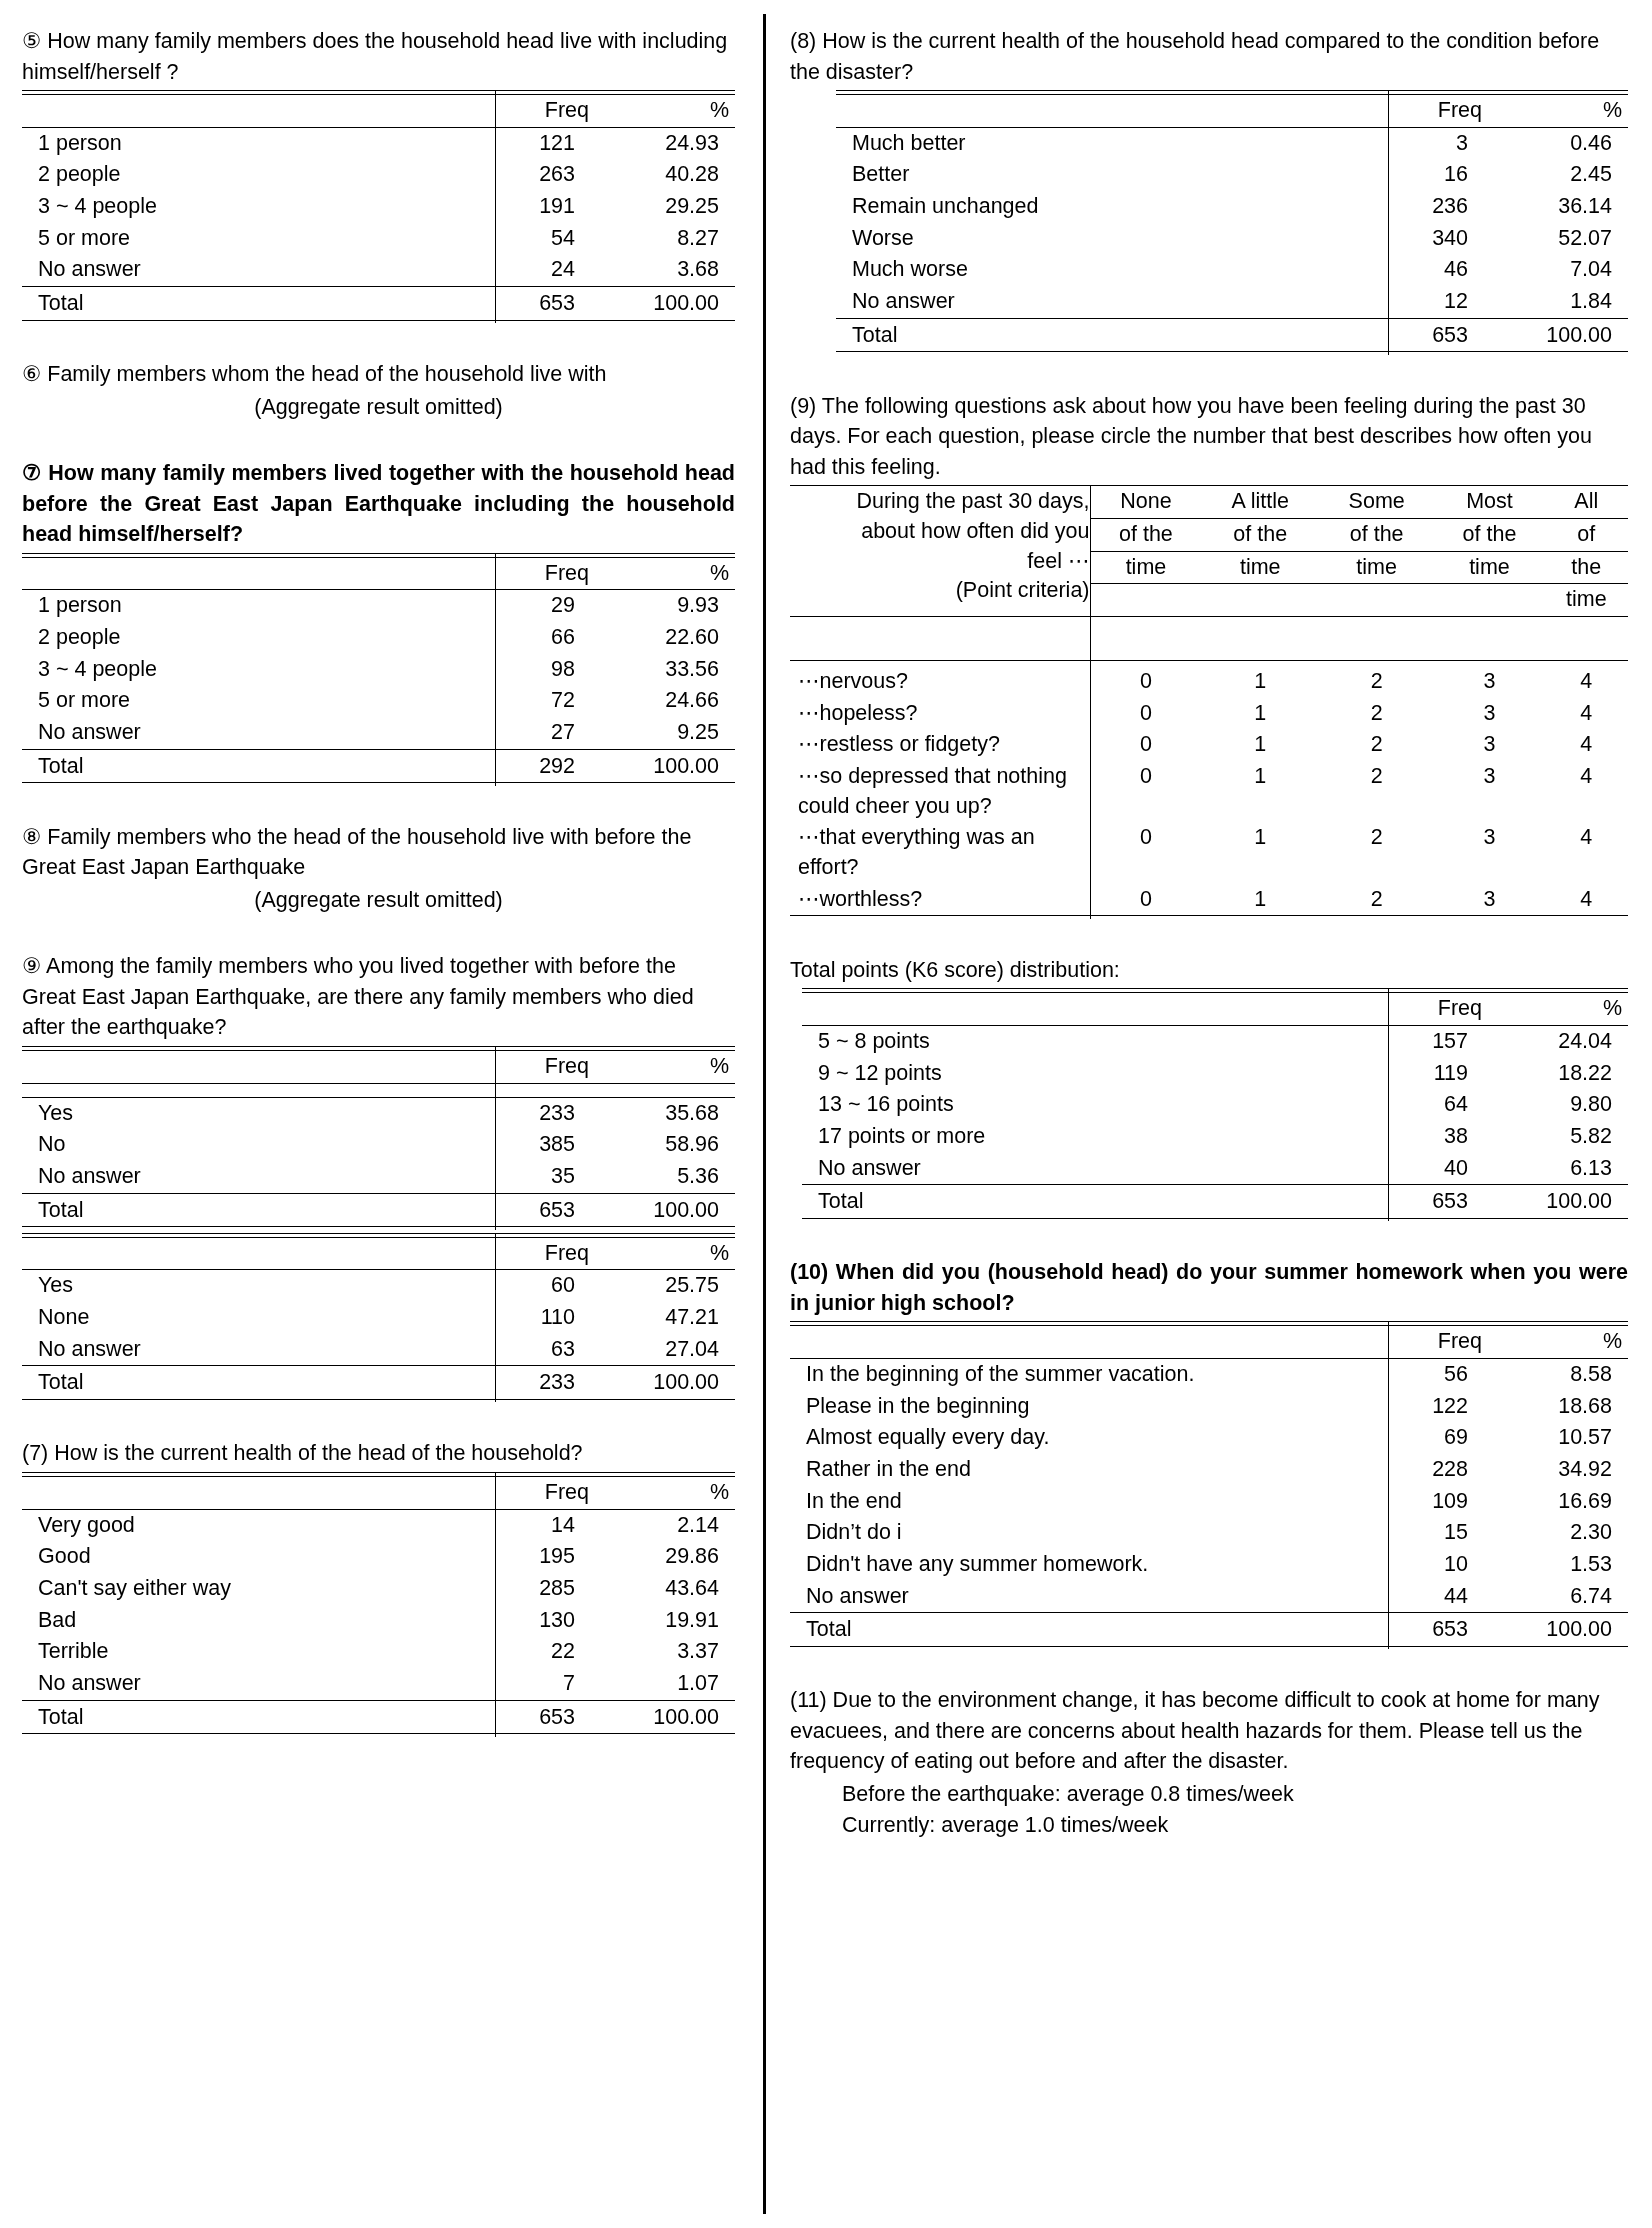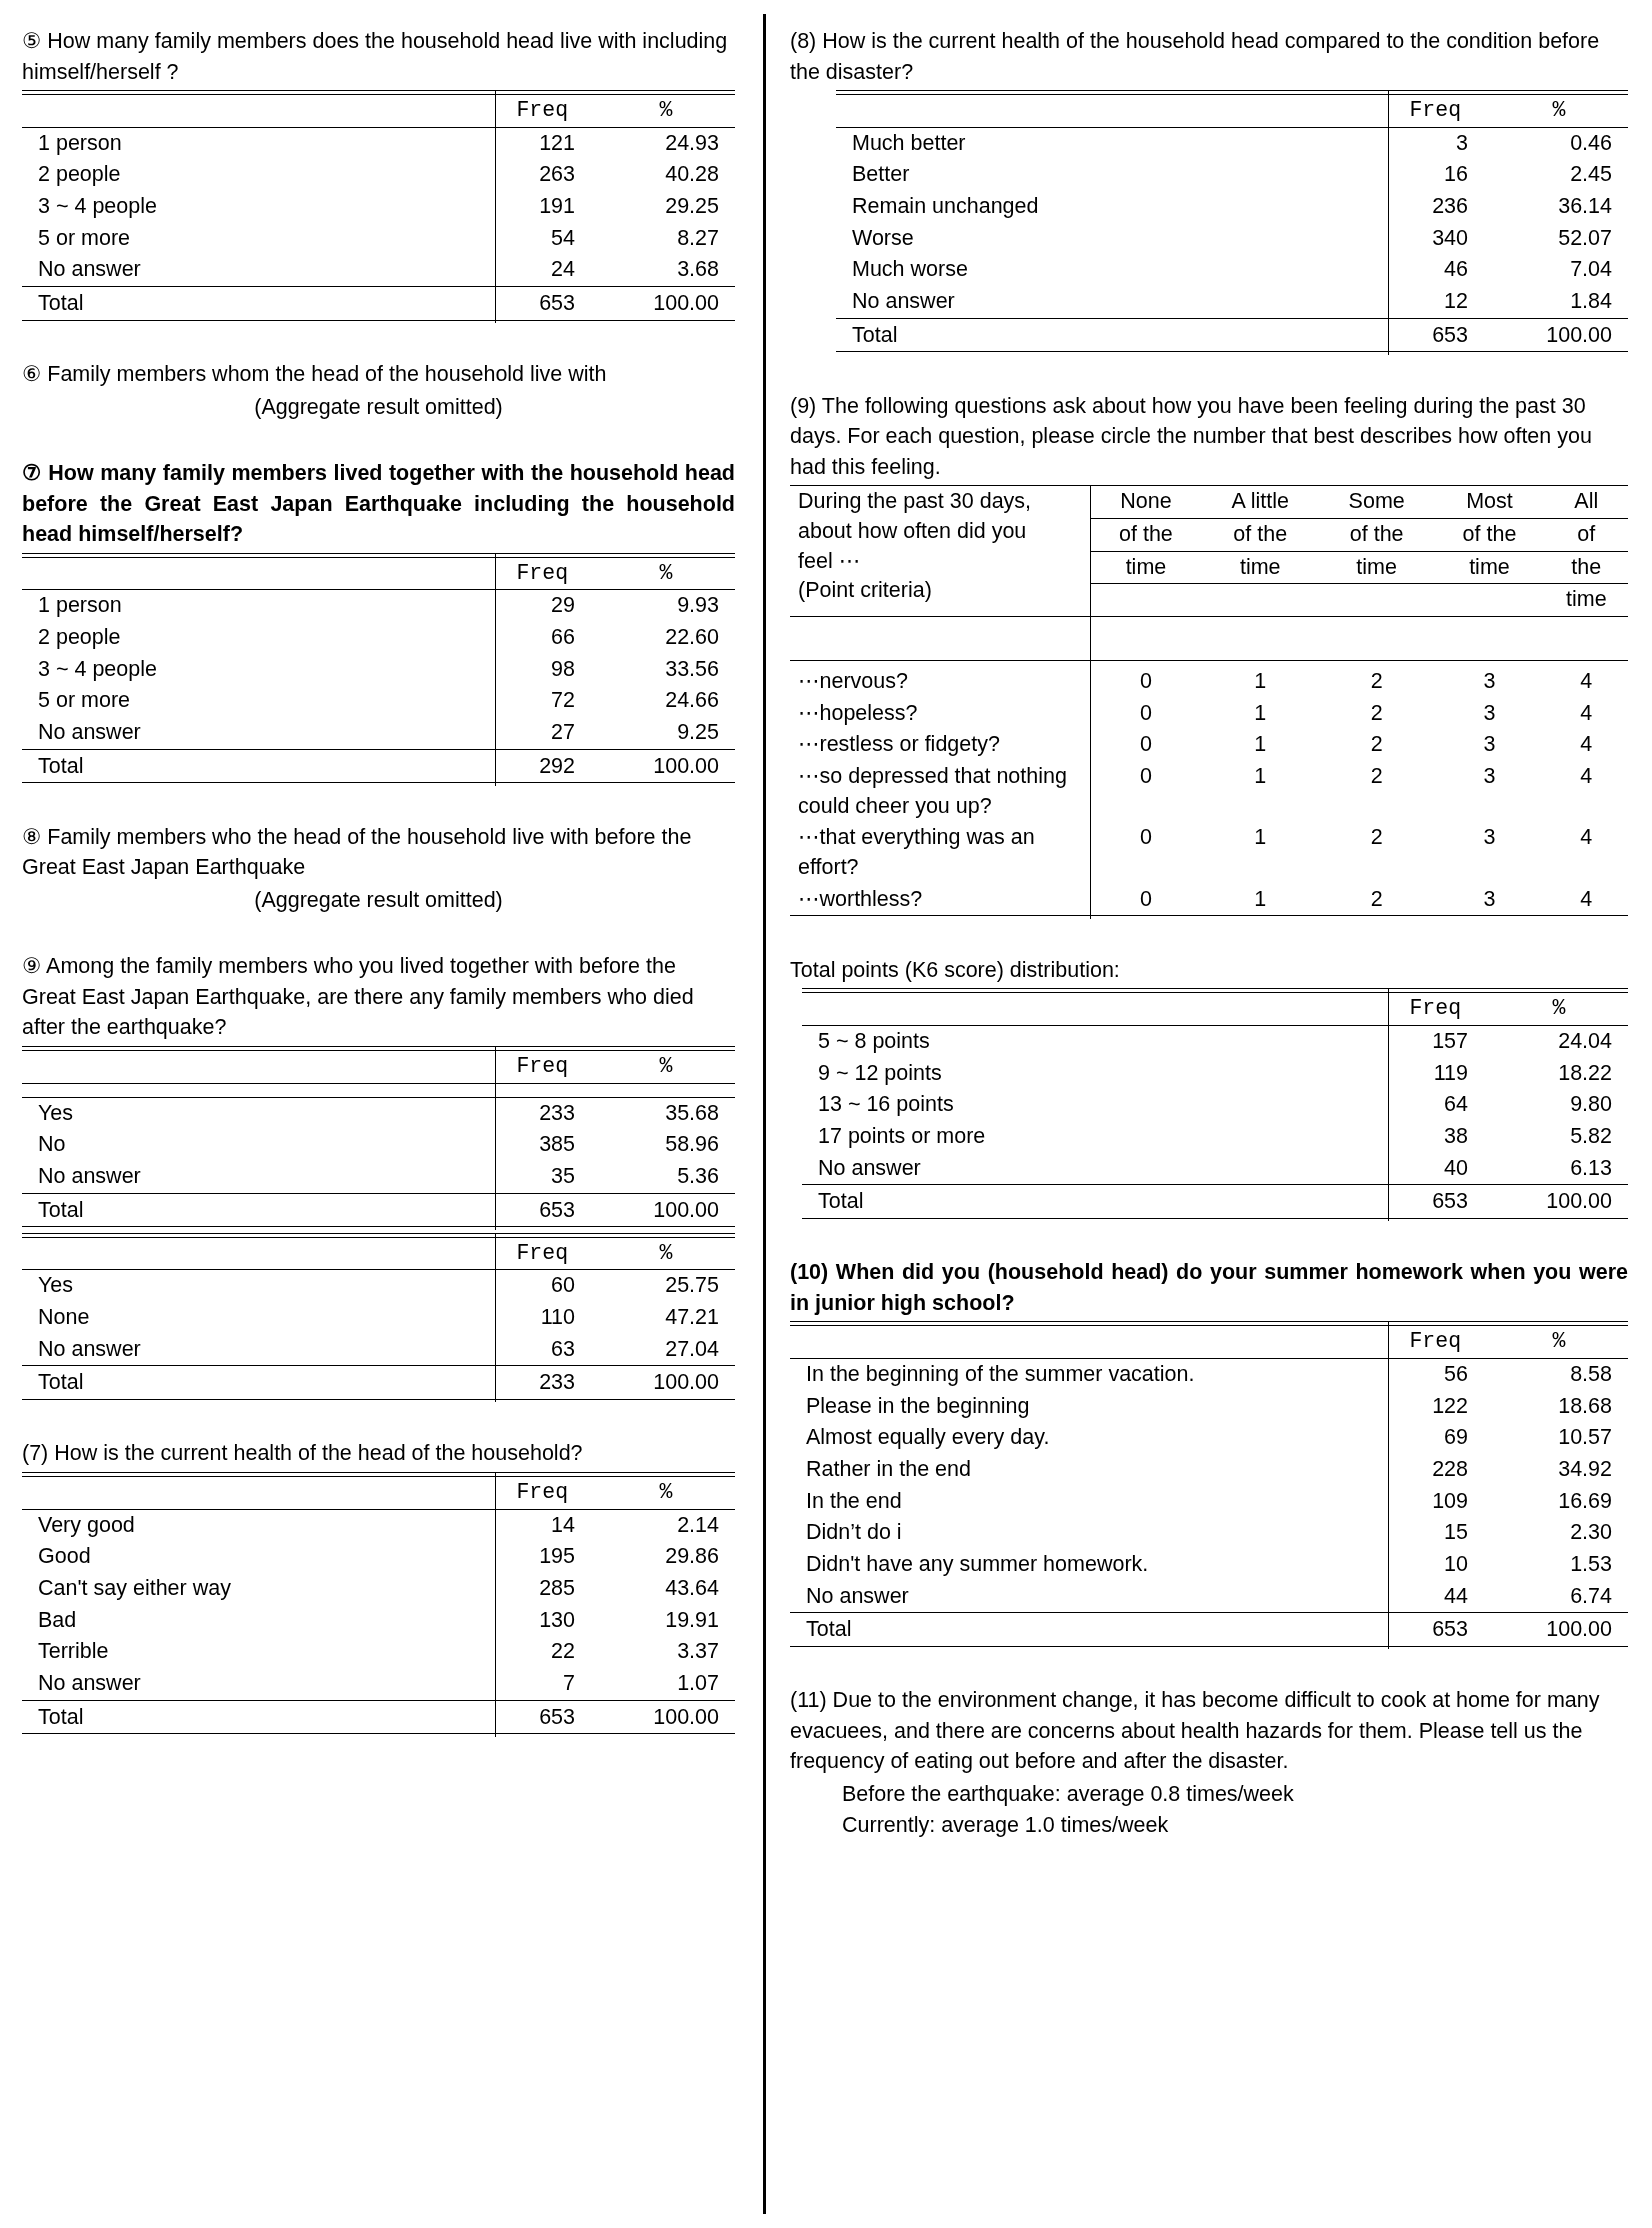--- a/index.html
+++ b/index.html
@@ -48,24 +48,22 @@
     line-height: 1.38;
     vertical-align: baseline;
   }
   table.ft .c-label { text-align: left; padding-left: 16px; }
   table.ft .c-num   { text-align: right; width: 108px; padding-right: 28px; }
   table.ft .c-pct   { text-align: right; width: 132px; padding-right: 16px; }
 
   table.ft thead th.c-label { border-bottom: 1.6px solid #000; }
   table.ft thead th.c-num,
   table.ft thead th.c-pct {
-    text-align: center;
     border-bottom: 1.6px solid #000;
     padding-right: 0;
-    font-family: Liberation Mono, monospace;
   }
   table.ft thead th.c-num { padding-right: 14px; }
   table.ft thead th.c-pct { padding-right: 6px; }
   table.ft .toprule td, table.ft .toprule th { border-top: 1.6px solid #000; height: 4px; padding: 0; }
   table.ft tr.total td { border-top: 1.6px solid #000; padding-top: 2px; }
   table.ft tr.lastrule td { border-top: 1.6px solid #000; height: 3px; padding: 0; }
 
   
   table.ft .vrule { border-left: 1.6px solid #000; }
 
@@ -75,21 +73,21 @@
     border-collapse: collapse;
     margin-top: 3px;
   }
   table.k6 th, table.k6 td {
     font-weight: normal;
     font-size: 21.5px;
     line-height: 1.38;
     padding: 1px 0;
     vertical-align: top;
   }
-  table.k6 .hlabel { text-align: left; padding-left: 8px; width: 300px; margin-left: 40px; }
+  table.k6 .hlabel { text-align: right; padding-left: 8px; width: 300px; margin-left: 40px; }
   table.k6 .hopt   { text-align: center; }
   table.k6 .rlabel { text-align: left; padding-left: 8px; }
   table.k6 .rnum   { text-align: center; }
   table.k6 .vrule  { border-left: 1.6px solid #000; }
   table.k6 thead td, table.k6 thead th { border-top: 1.6px solid #000; }
   table.k6 tbody tr.firstbody td { border-top: 1.6px solid #000; padding-top: 6px; }
   table.k6 tr.endrule td { border-top: 1.6px solid #000; height: 3px; padding: 0; }
   .k6hdrpad { height: 44px; }
 
   .sub-line { padding-left: 52px; margin: 1px 0; }

